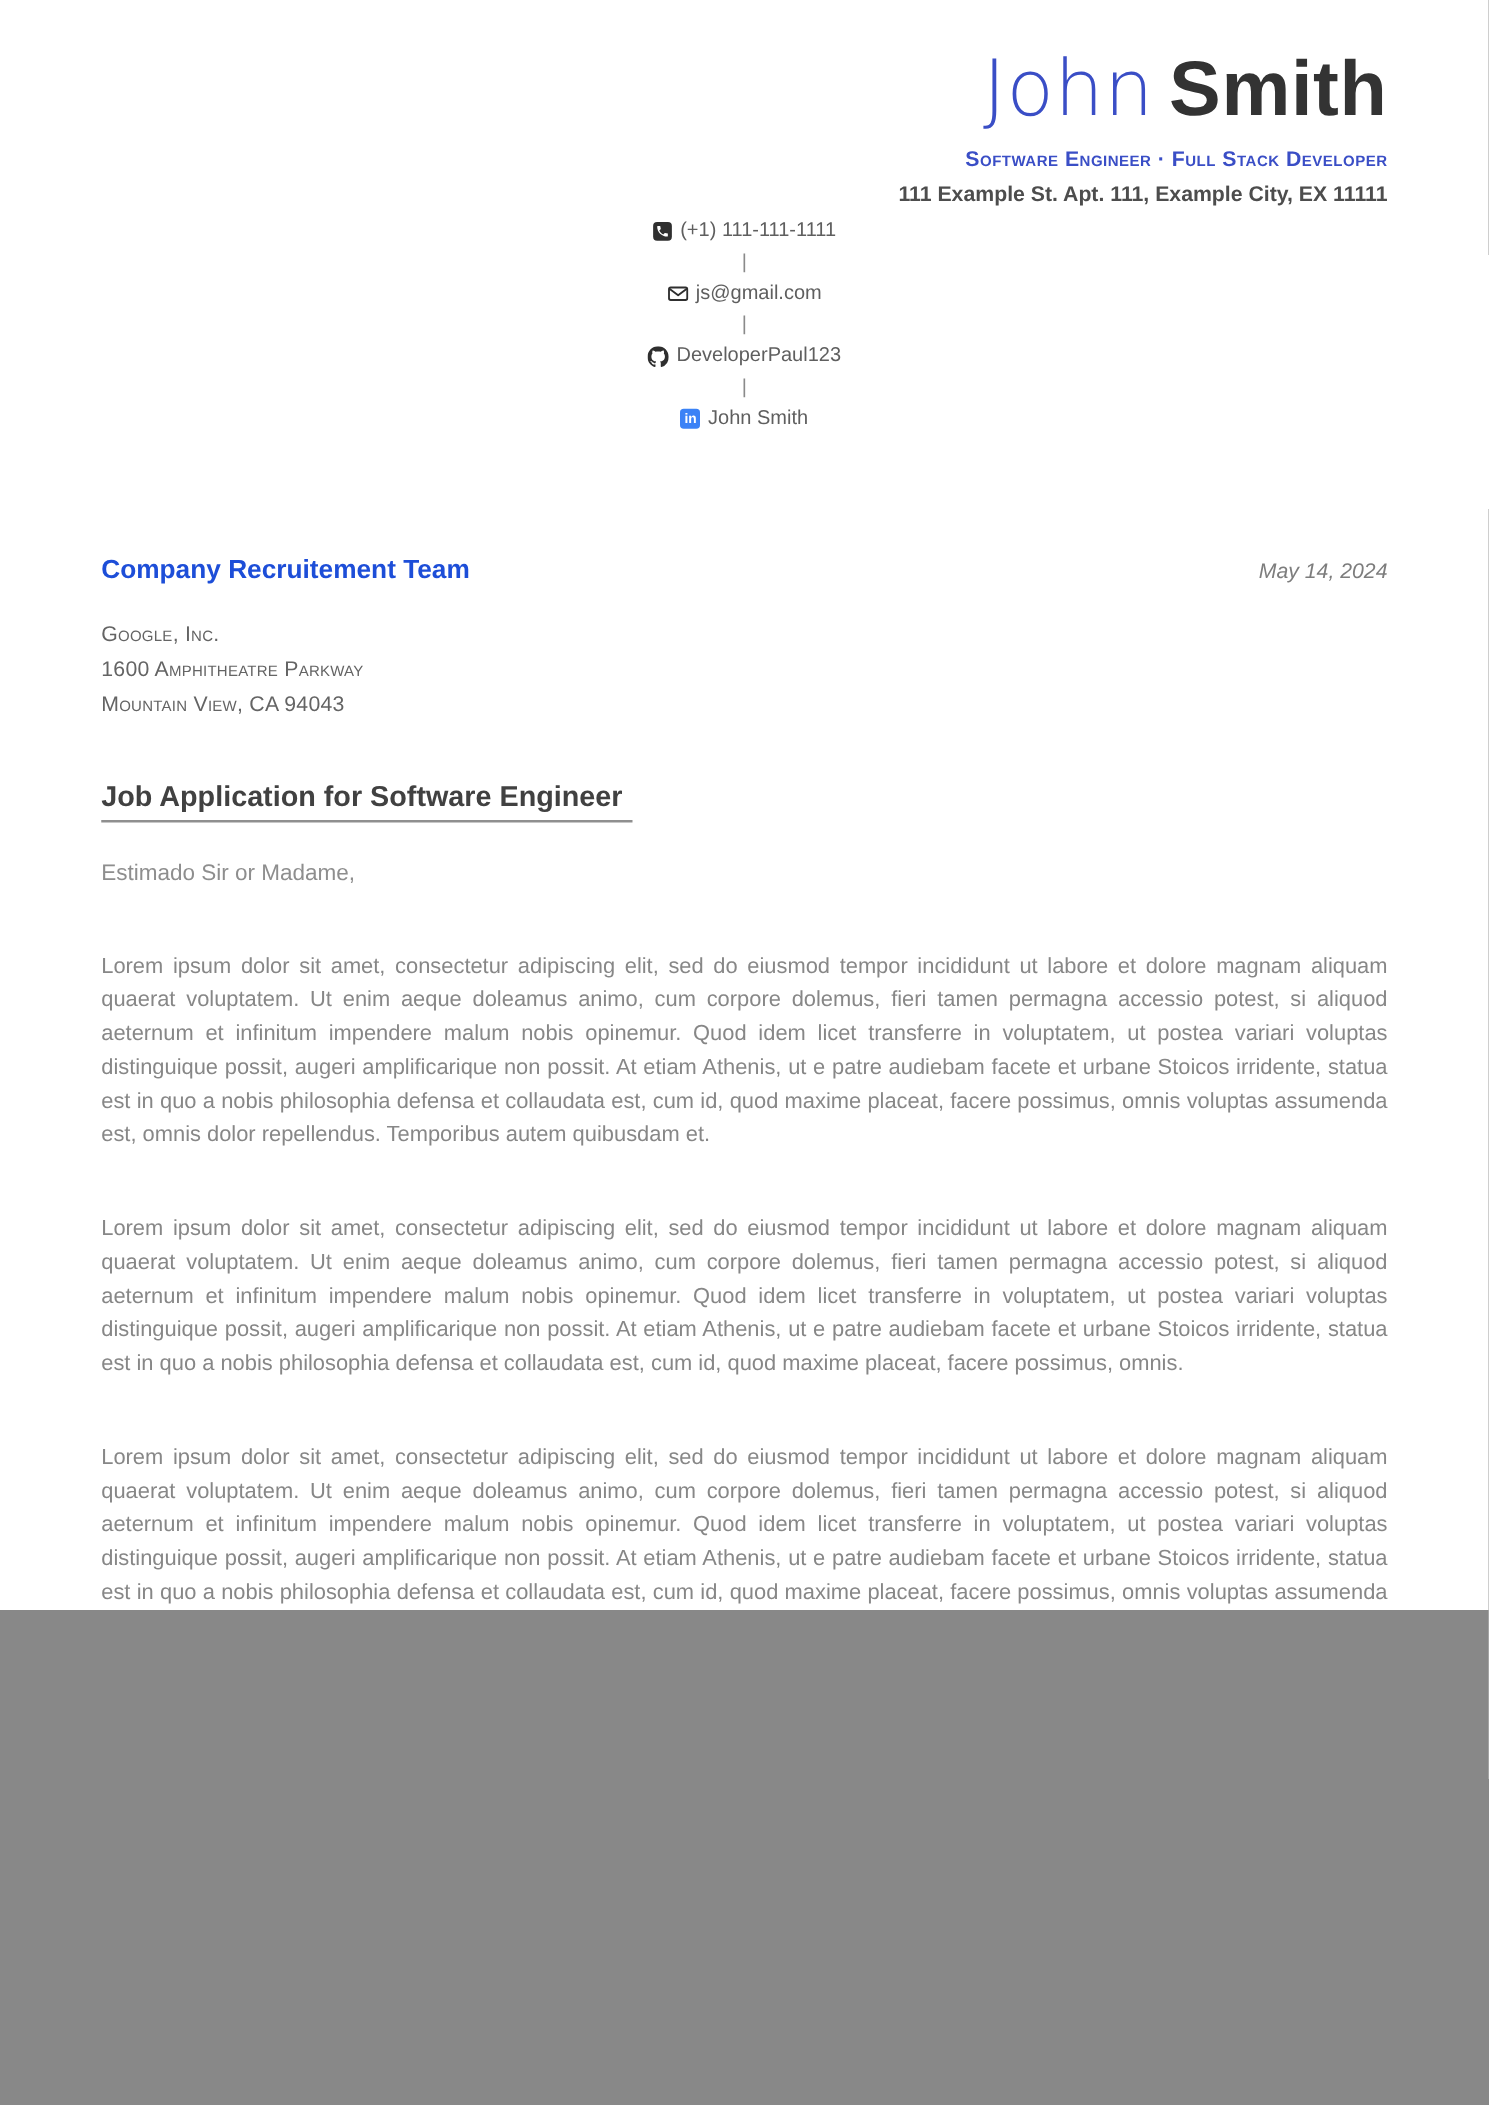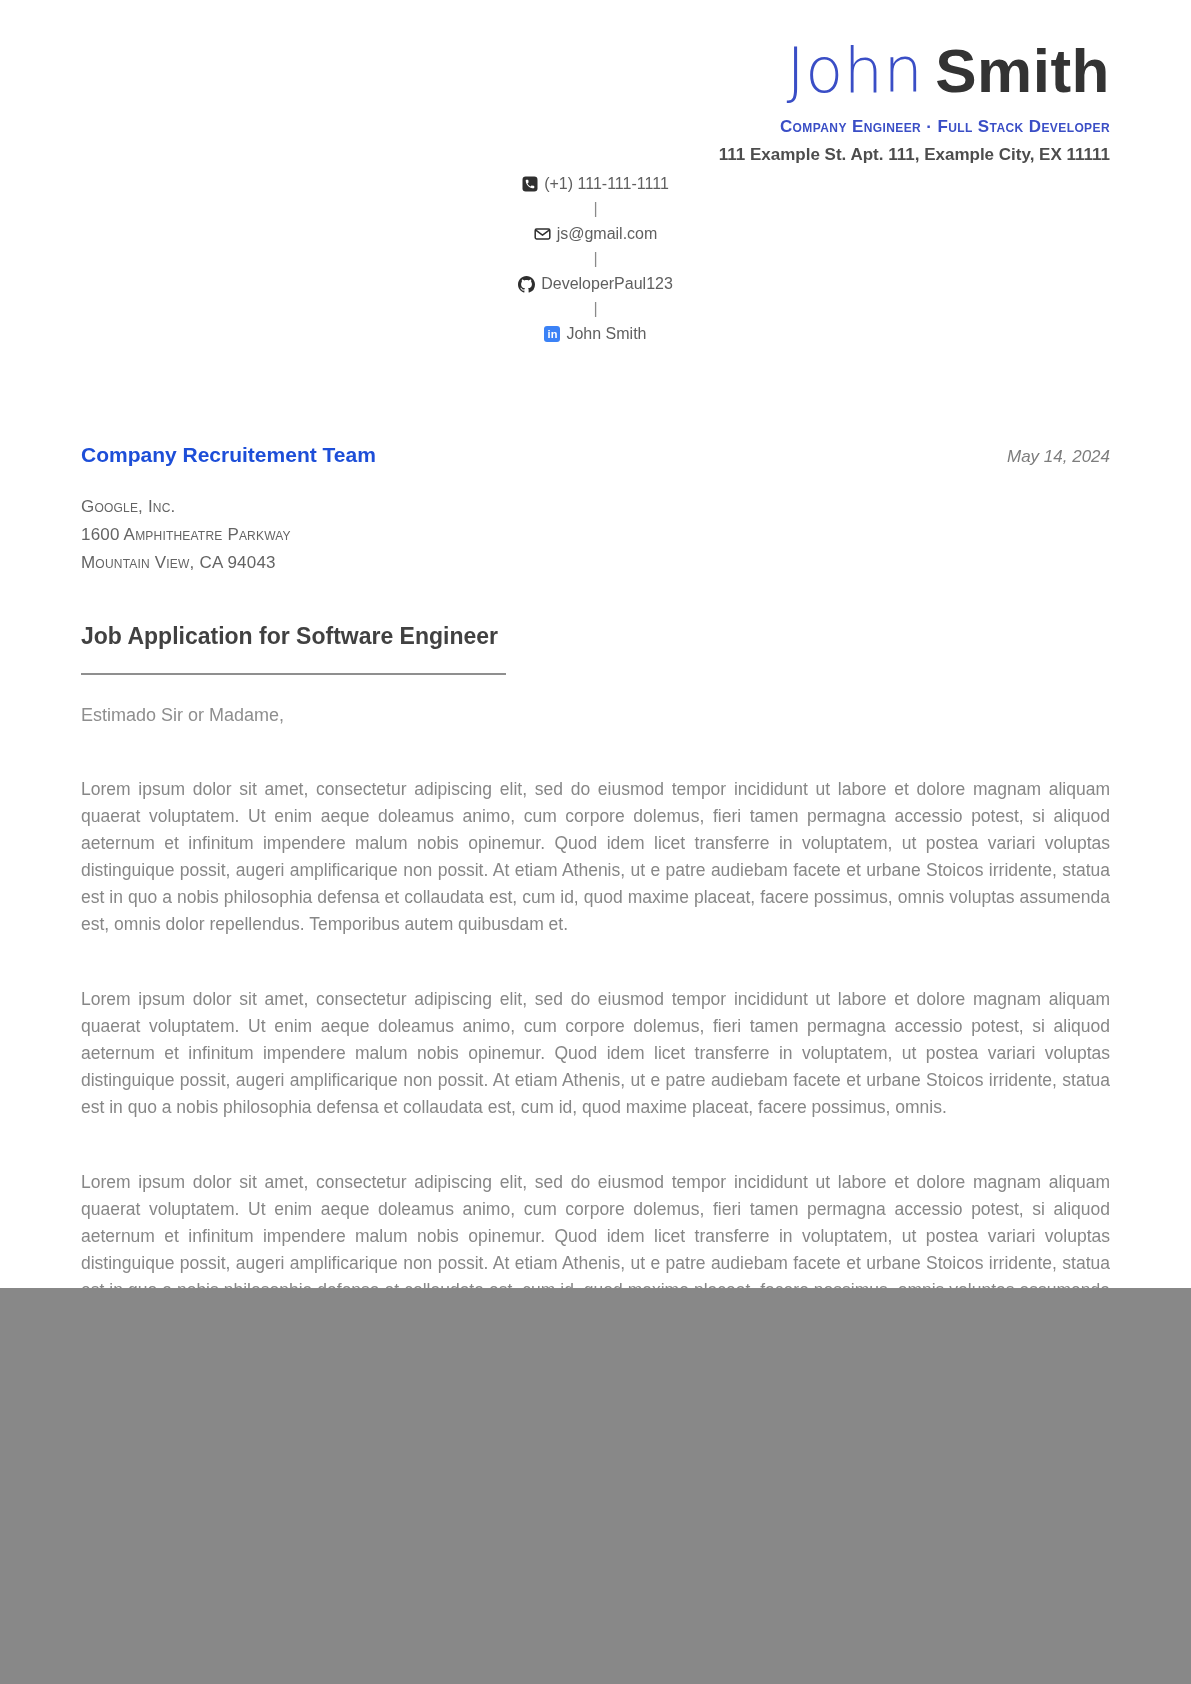--- a/index.html
+++ b/index.html
@@ -37,21 +37,21 @@
   .li-badge{display:inline-flex;align-items:center;justify-content:center;width:16px;height:16px;border-radius:3px;background:#3b82f6;color:#fff;font-size:11px;font-weight:700;line-height:1;}
 
   
   .recipient-row{display:flex;justify-content:space-between;align-items:baseline;margin-top:100px;}
   .recipient-name{font-size:21px;font-weight:700;color:#1d4ed8;}
   .letter-date{font-size:17px;font-style:italic;color:#7D7D7D;}
   .company-block{margin-top:26px;font-size:17px;color:var(--recipient-text);line-height:28px;font-variant:small-caps;letter-spacing:.2px;}
 
   
   .subject{margin-top:46px;}
-  .subject span{display:inline-block;font-size:23px;font-weight:700;color:#414141;padding:0 8px 23px 0;border-bottom:2px solid #8F8F8F;}
+  .subject span{display:inline-block;font-size:23px;font-weight:700;color:#414141;padding:0 8px 5px 0;border-bottom:2px solid #8F8F8F;}
   .greeting{margin-top:30px;font-size:18px;color:#8E8E8E;}
   .paragraphs{margin-top:50px;}
   .paragraphs p{font-size:17.5px;line-height:27px;color:var(--body-text);text-align:justify;}
   .paragraphs p + p{margin-top:48px;}
   .closing{margin-top:138px;font-size:18px;color:#0369a1;line-height:28px;}
   .signature{font-size:18px;font-weight:700;color:#3C3C3C;line-height:28px;}
   .enclosure{margin-top:36px;font-size:18px;font-style:italic;color:#8A8A8A;}
 
   
   .footer{
@@ -65,21 +65,21 @@
 </style>
 </head>
 <body>
 
 <div class="page">
 
   <header class="header">
     <h1 class="name">
       <span class="first">John</span><span class="last">Smith</span>
     </h1>
-    <div class="tagline">Company Engineer · Full Stack Developer</div>
+    <div class="tagline">Software Engineer · Full Stack Developer</div>
     <div class="hdr-address">111 Example St. Apt. 111, Example City, EX 11111</div>
 
     <div class="contact">
       <span class="item">
         <svg class="icon-svg" width="16" height="16" viewBox="0 0 16 16">
             <rect x="0.5" y="0.5" width="15" height="15" rx="3.2" fill="#2F2F2F"></rect>
             <path transform="translate(2.3,2.3) scale(0.475)" fill="#ffffff" d="M6.62 10.79c1.44 2.83 3.76 5.14 6.59 6.59l2.2-2.2c.27-.27.67-.36 1.02-.24 1.12.37 2.33.57 3.57.57.55 0 1 .45 1 1V20c0 .55-.45 1-1 1-9.39 0-17-7.61-17-17 0-.55.45-1 1-1h3.5c.55 0 1 .45 1 1 0 1.25.2 2.45.57 3.57.11.35.03.74-.25 1.02l-2.2 2.2z"></path>
           </svg>
         <span>(+1) 111-111-1111</span>
       </span>

